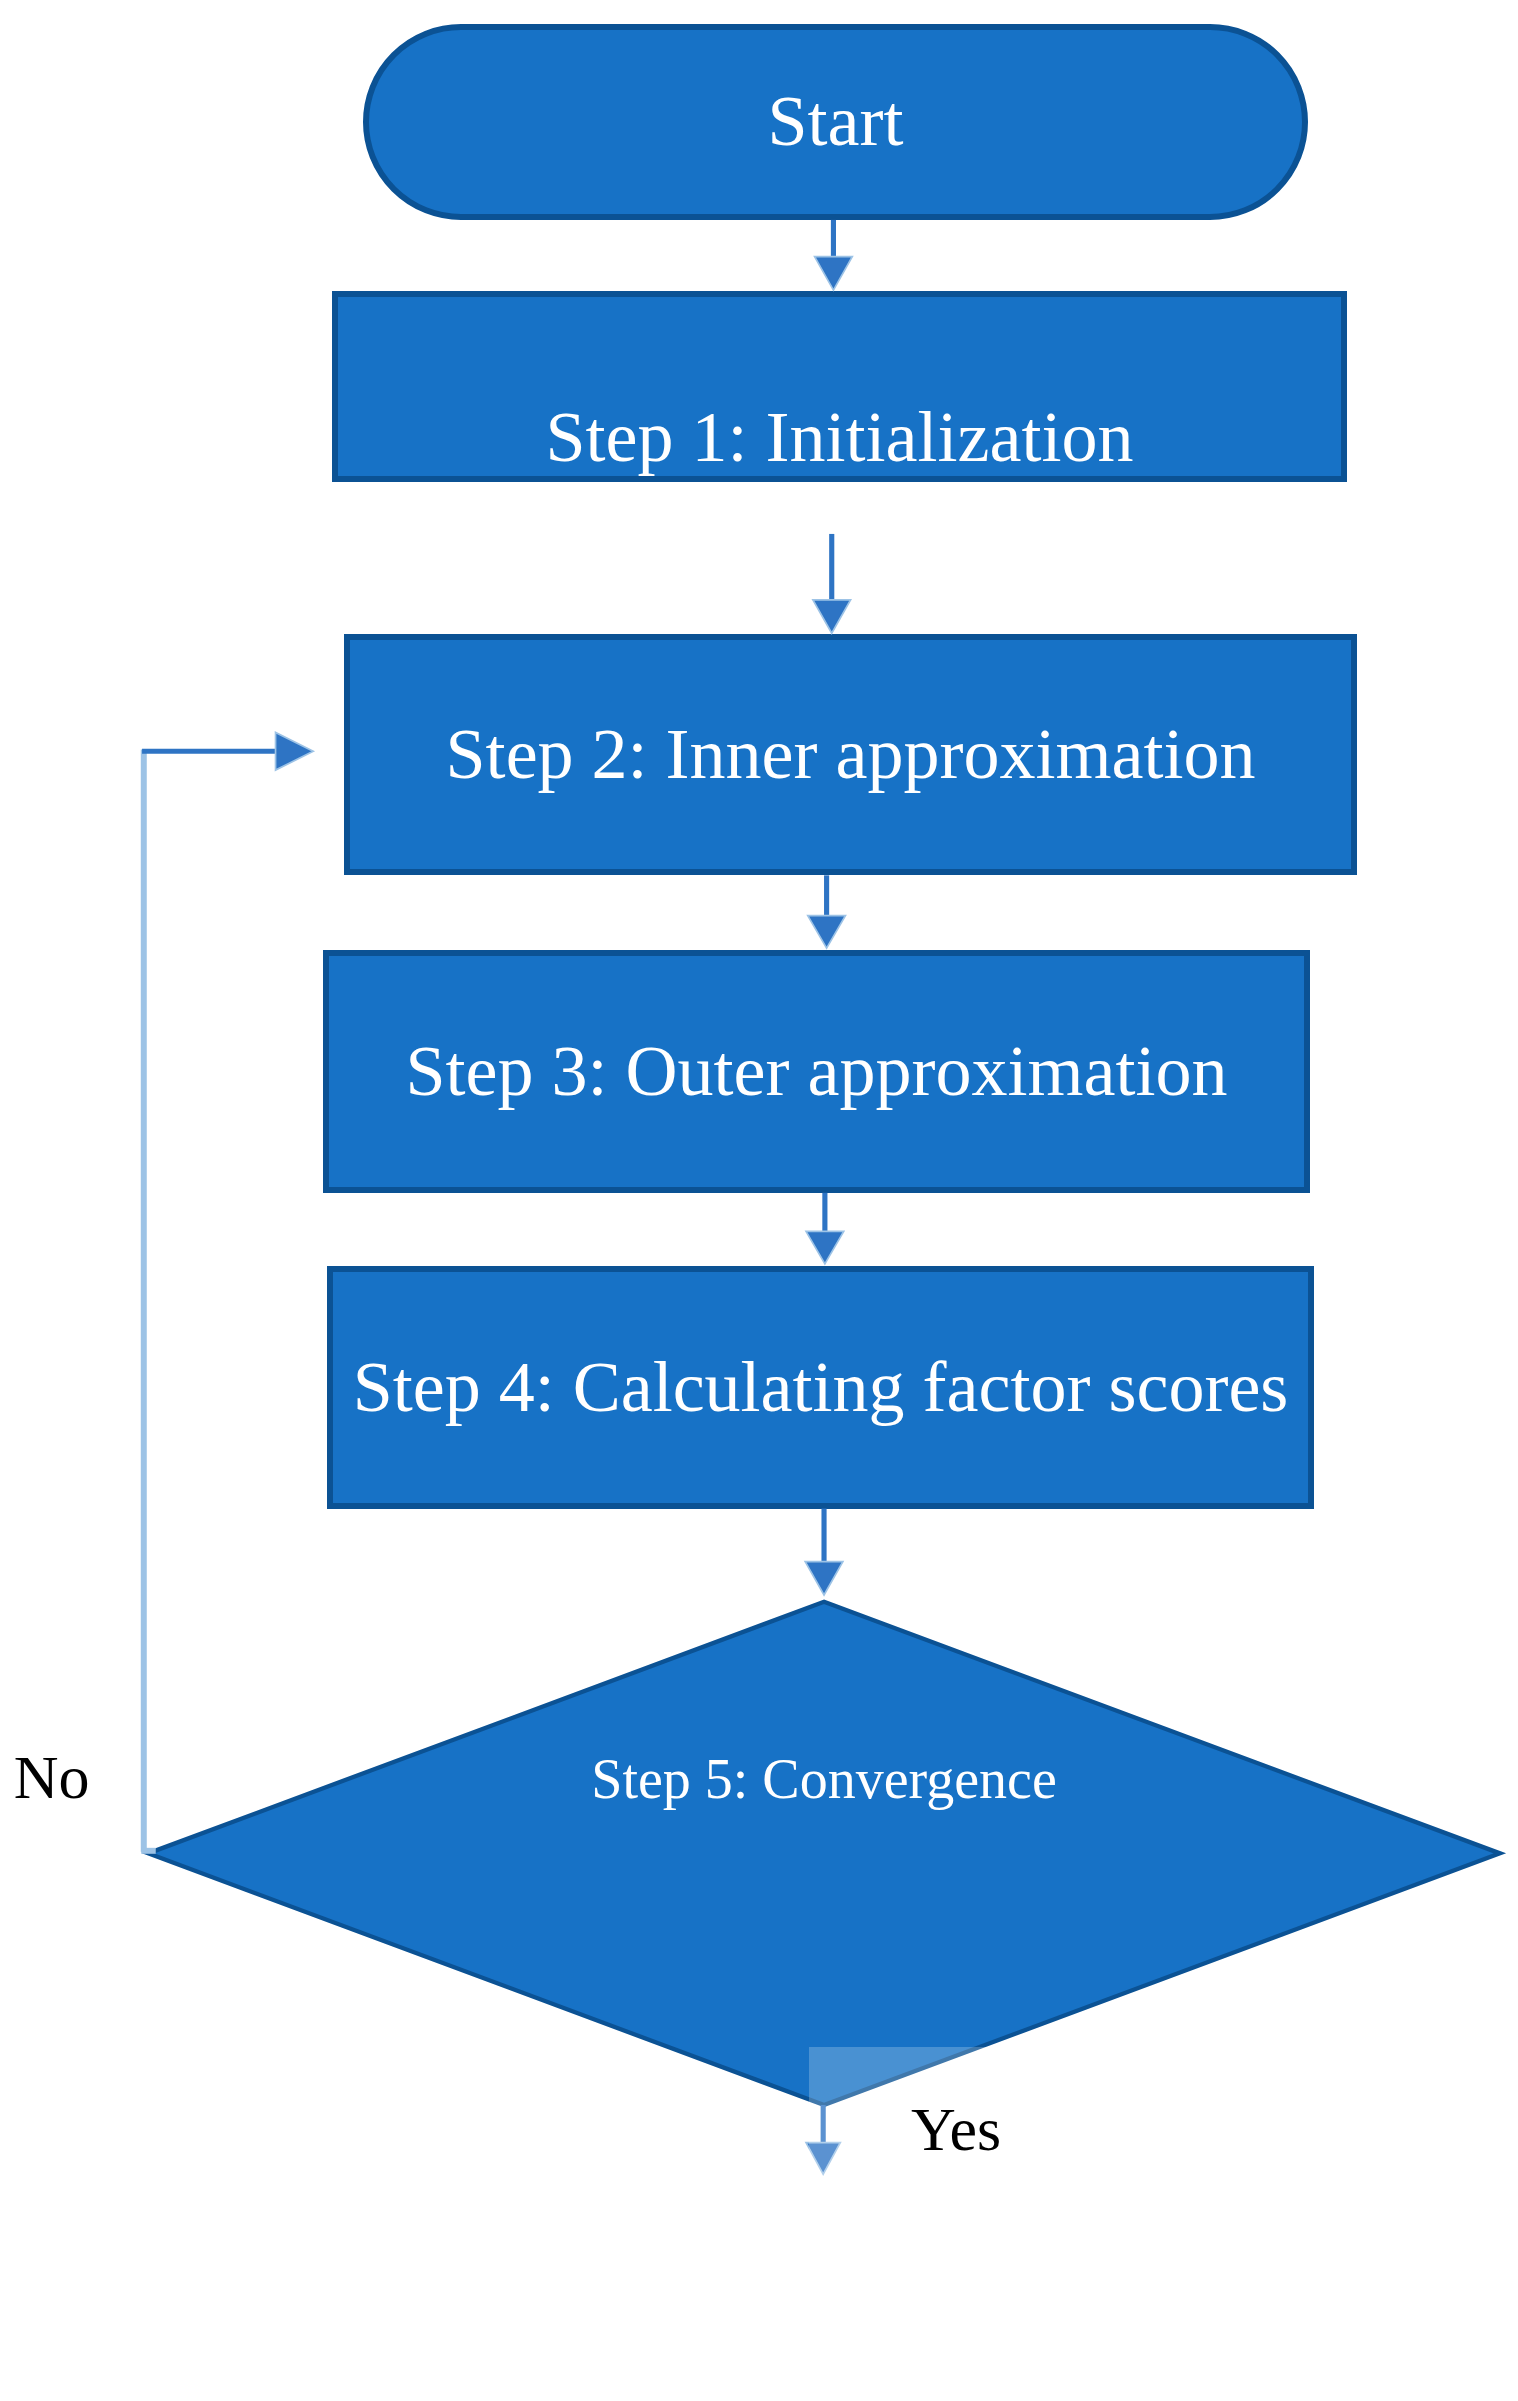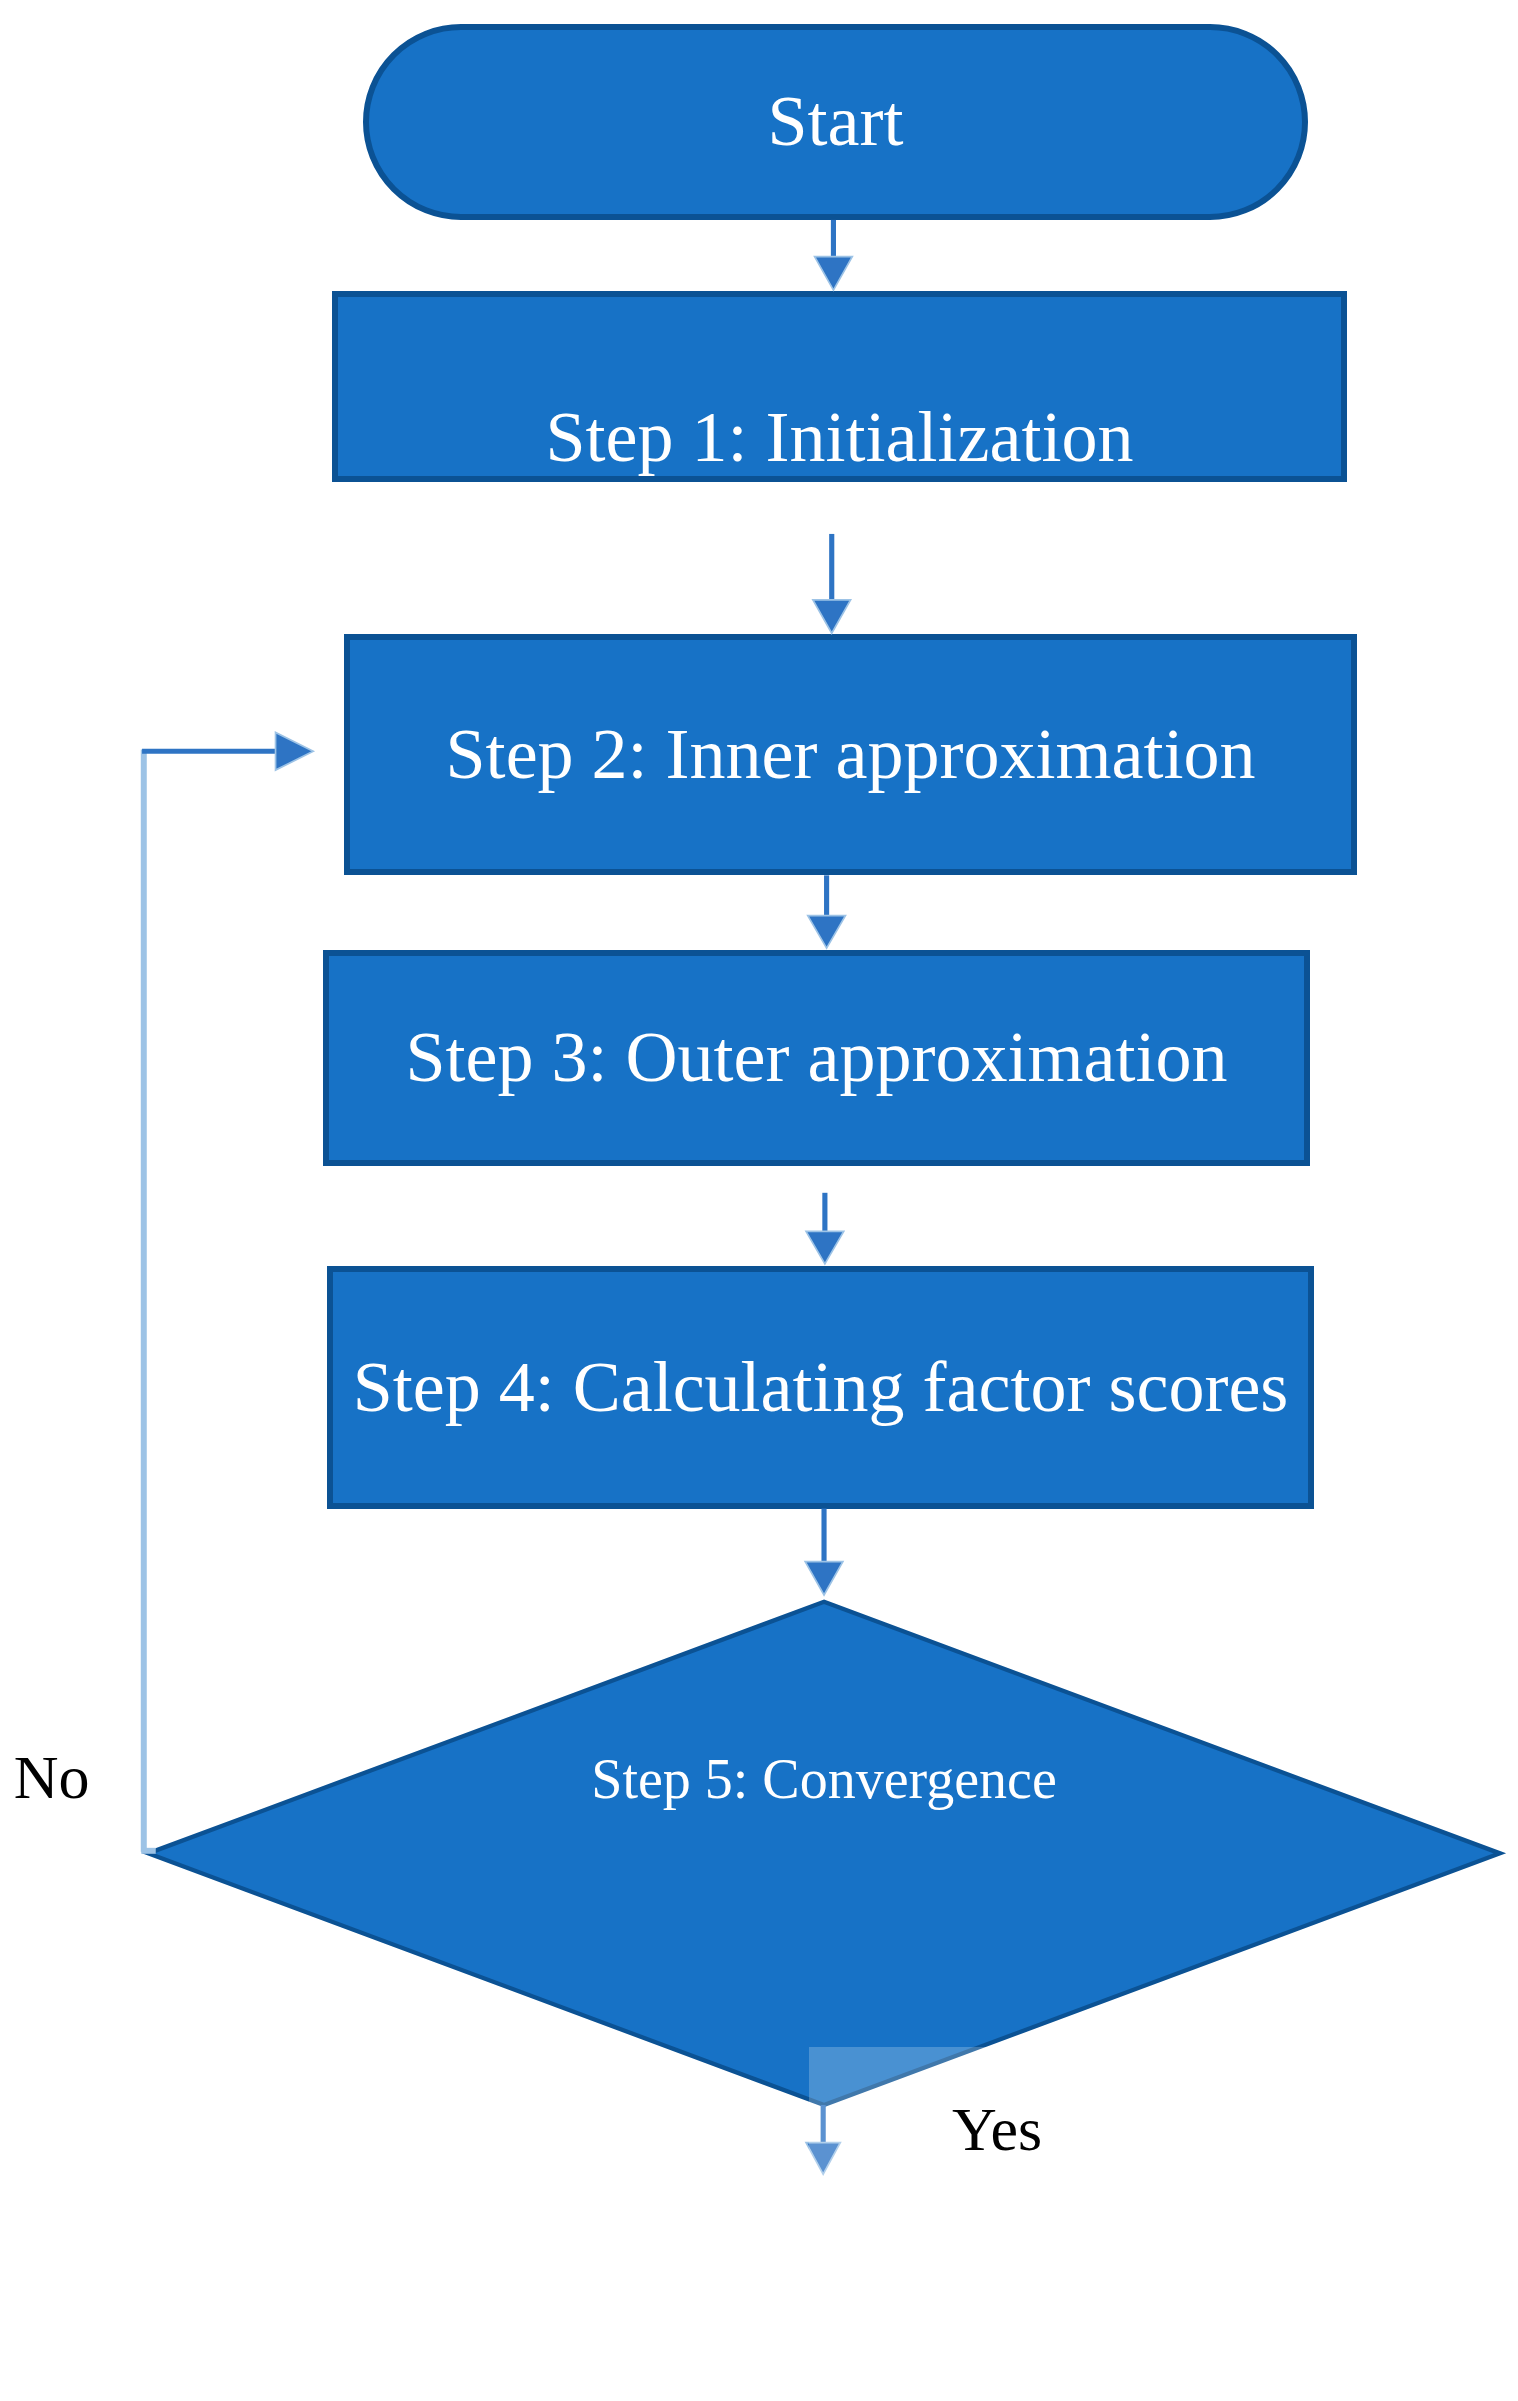--- a/index.html
+++ b/index.html
@@ -25,21 +25,21 @@
     font-size: 72px;
     line-height: 1.05;
     z-index: 1;
   }
   .terminator { border-radius: 8557px; }
   .process    { border-radius: 0; }
 
   #node-start   { left: 363px;  top: 24px;    width: 945px; height: 196px; }
   #node-step1   { left: 332px;  top: 291px;   width: 1015px; height: 191px; align-items: flex-end; }
   #node-step2   { left: 344px;  top: 634px;   width: 1013px; height: 241px; }
-  #node-step3   { left: 323px;  top: 950px;  width: 987px; height: 216px; }
+  #node-step3   { left: 323px;  top: 950px;  width: 987px; height: 243px; }
   #node-step4   { left: 327px;  top: 1266px;  width: 987px; height: 243px; justify-content: center; }
   #node-results { left: 353px;  top: 2175px;  width: 970px; height: 198px; }
 
   
   #node-step5-label {
     position: absolute;
     left: 148px; top: 1527px; width: 1352px; height: 503px;
     display: flex; align-items: center; justify-content: center;
     color: var(--shape-text);
     font-size: 56px;
@@ -60,21 +60,21 @@
 
   
   .edge-label {
     position: absolute;
     color: var(--label-text);
     font-size: 62px;
     line-height: 1;
     z-index: 5;
   }
   #label-no  { left: 13.7px;   top: 1746px; }
-  #label-yes { left: 952px; top: 2098px; }
+  #label-yes { left: 911px; top: 2098px; }
 
   
   .highlight {
     position: absolute;
     background: rgba(255, 255, 255, 0.22);
     z-index: 3;
     pointer-events: none;
   }
   #highlight-diamond { left: 809px; top: 2047px; width: 197px; height: 58px; }
   #highlight-arrow   { left: 809px; top: 2105px; width: 96px; height: 87px; }

